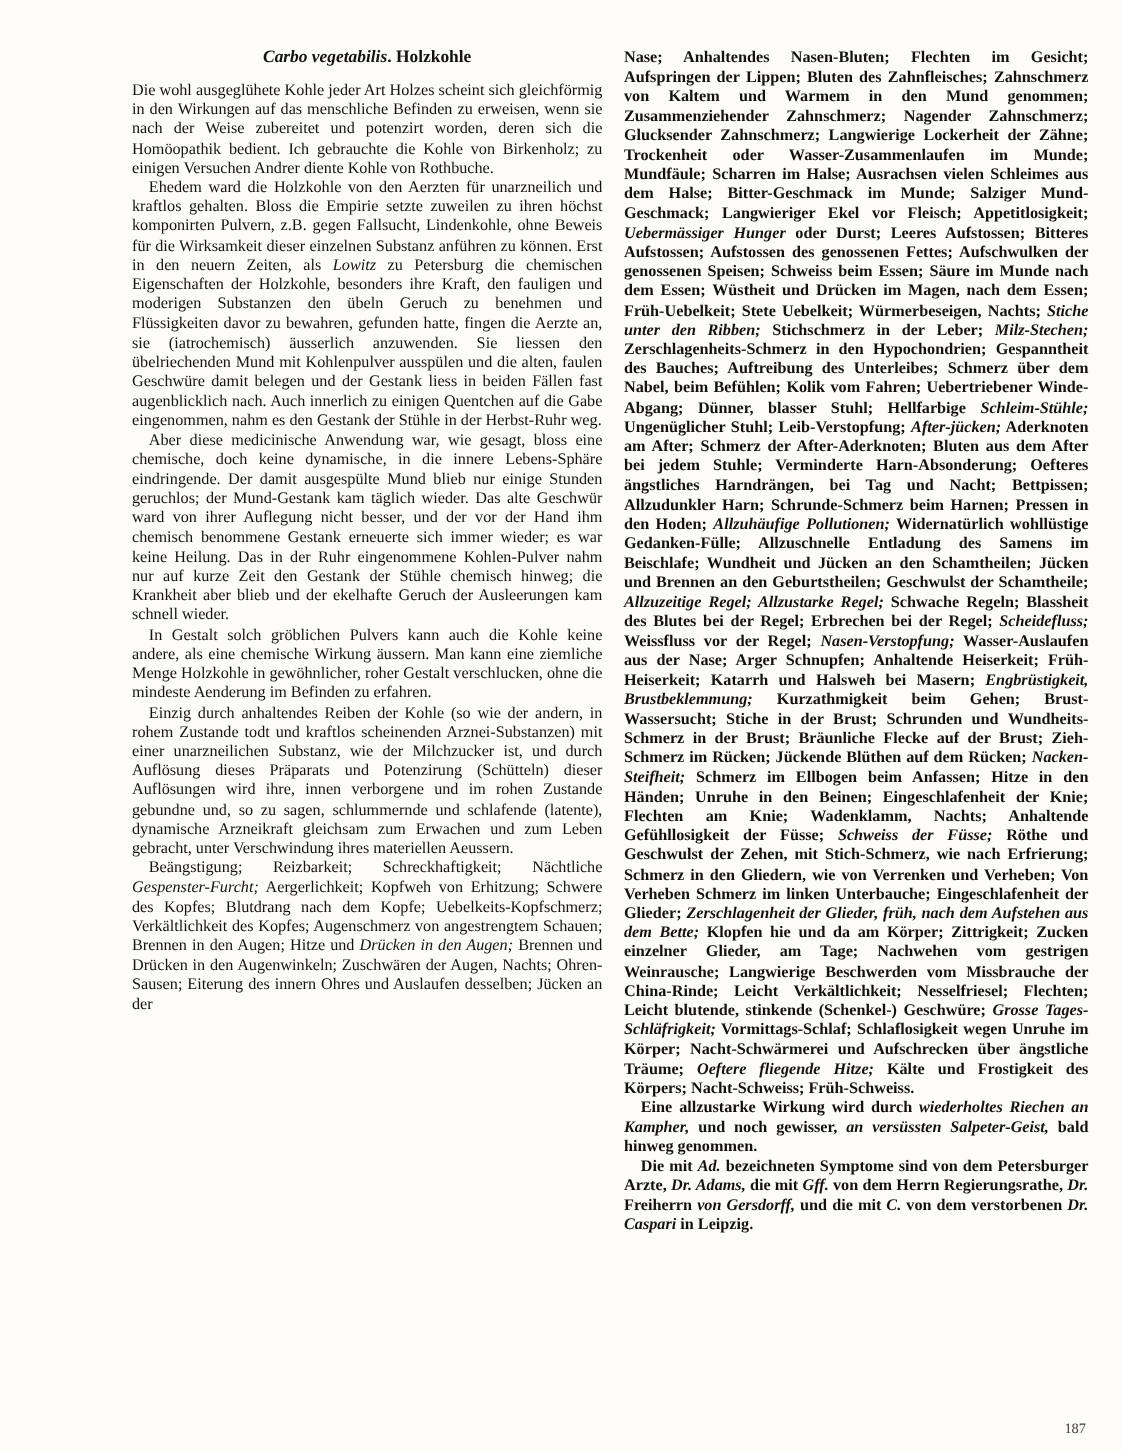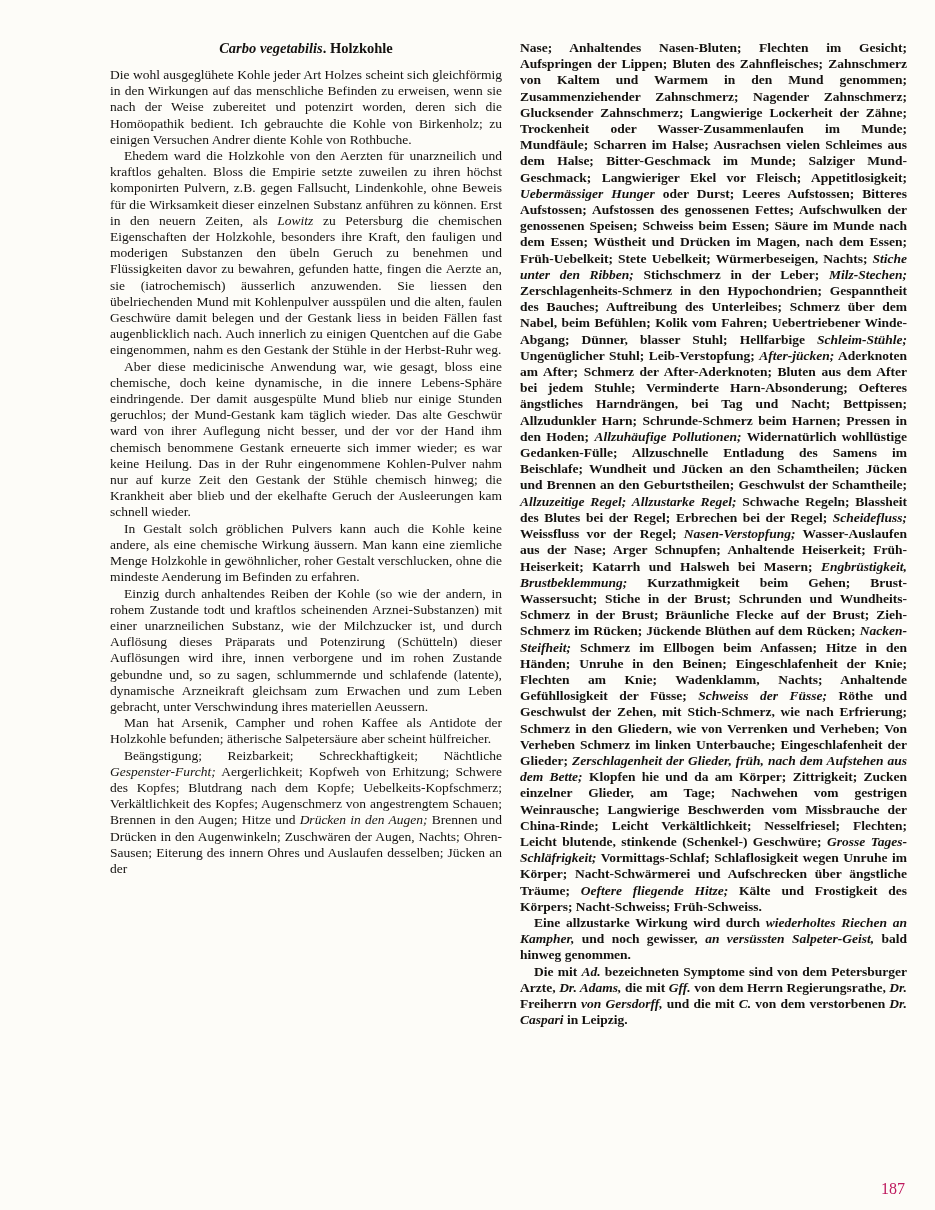--- a/index.html
+++ b/index.html
@@ -53,38 +53,37 @@
   .para {
     margin: 0;
   }
   .para.indent {
     text-indent: 14px;
   }
   .page-number {
     position: absolute;
     right: 30px;
     bottom: 12px;
-    font-size: 16px;
-    color: #be185d;
+    font-size: 12px;
+    color: #404040;
   }
 </style>
 </head>
 <body>
 
 <div class="page">
   <div class="content">
     <div class="col col-left">
       <h1 class="chapter-title"><span class="latin">Carbo vegetabilis</span><span>. </span><span>Holzkohle</span></h1>
       <div>
           <p class="para"><span>Die wohl ausgeglühete Kohle jeder Art Holzes scheint sich gleichförmig in den Wirkungen auf das menschliche Befinden zu erweisen, wenn sie nach der Weise zubereitet und potenzirt worden, deren sich die Homöopathik bedient. Ich gebrauchte die Kohle von Birkenholz; zu einigen Versuchen Andrer diente Kohle von Rothbuche.</span></p>
           <p class="para indent"><span>Ehedem ward die Holzkohle von den Aerzten für unarzneilich und kraftlos gehalten. Bloss die Empirie setzte zuweilen zu ihren höchst komponirten Pulvern, z.B. gegen Fallsucht, Lindenkohle, ohne Beweis für die Wirksamkeit dieser einzelnen Substanz anführen zu können. Erst in den neuern Zeiten, als </span><i>Lowitz</i><span> zu Petersburg die chemischen Eigenschaften der Holzkohle, besonders ihre Kraft, den fauligen und moderigen Substanzen den übeln Geruch zu benehmen und Flüssigkeiten davor zu bewahren, gefunden hatte, fingen die Aerzte an, sie (iatrochemisch) äusserlich anzuwenden. Sie liessen den übelriechenden Mund mit Kohlenpulver ausspülen und die alten, faulen Geschwüre damit belegen und der Gestank liess in beiden Fällen fast augenblicklich nach. Auch innerlich zu einigen Quentchen auf die Gabe eingenommen, nahm es den Gestank der Stühle in der Herbst-Ruhr weg.</span></p>
           <p class="para indent"><span>Aber diese medicinische Anwendung war, wie gesagt, bloss eine chemische, doch keine dynamische, in die innere Lebens-Sphäre eindringende. Der damit ausgespülte Mund blieb nur einige Stunden geruchlos; der Mund-Gestank kam täglich wieder. Das alte Geschwür ward von ihrer Auflegung nicht besser, und der vor der Hand ihm chemisch benommene Gestank erneuerte sich immer wieder; es war keine Heilung. Das in der Ruhr eingenommene Kohlen-Pulver nahm nur auf kurze Zeit den Gestank der Stühle chemisch hinweg; die Krankheit aber blieb und der ekelhafte Geruch der Ausleerungen kam schnell wieder.</span></p>
           <p class="para indent"><span>In Gestalt solch gröblichen Pulvers kann auch die Kohle keine andere, als eine chemische Wirkung äussern. Man kann eine ziemliche Menge Holzkohle in gewöhnlicher, roher Gestalt verschlucken, ohne die mindeste Aenderung im Befinden zu erfahren.</span></p>
           <p class="para indent"><span>Einzig durch anhaltendes Reiben der Kohle (so wie der andern, in rohem Zustande todt und kraftlos scheinenden Arznei-Substanzen) mit einer unarzneilichen Substanz, wie der Milchzucker ist, und durch Auflösung dieses Präparats und Potenzirung (Schütteln) dieser Auflösungen wird ihre, innen verborgene und im rohen Zustande gebundne und, so zu sagen, schlummernde und schlafende (latente), dynamische Arzneikraft gleichsam zum Erwachen und zum Leben gebracht, unter Verschwindung ihres materiellen Aeussern.</span></p>
-          <p class="para indent"><span>Man hat Arsenik, Campher und rohen Kaffee als Antidote der Holzkohle befunden; ätherische Salpetersäure aber scheint hülfreicher.</span></p>
           <p class="para indent"><span>Beängstigung; Reizbarkeit; Schreckhaftigkeit; Nächtliche </span><i>Gespenster-Furcht;</i><span> Aergerlichkeit; Kopfweh von Erhitzung; Schwere des Kopfes; Blutdrang nach dem Kopfe; Uebelkeits-Kopfschmerz; Verkältlichkeit des Kopfes; Augenschmerz von angestrengtem Schauen; Brennen in den Augen; Hitze und </span><i>Drücken in den Augen;</i><span> Brennen und Drücken in den Augenwinkeln; Zuschwären der Augen, Nachts; Ohren-Sausen; Eiterung des innern Ohres und Auslaufen desselben; Jücken an der</span></p>
         </div>
     </div>
     <div class="col col-right">
       <div>
           <p class="para"><span>Nase; Anhaltendes Nasen-Bluten; Flechten im Gesicht; Aufspringen der Lippen; Bluten des Zahnfleisches; Zahnschmerz von Kaltem und Warmem in den Mund genommen; Zusammenziehender Zahnschmerz; Nagender Zahnschmerz; Glucksender Zahnschmerz; Langwierige Lockerheit der Zähne; Trockenheit oder Wasser-Zusammenlaufen im Munde; Mundfäule; Scharren im Halse; Ausrachsen vielen Schleimes aus dem Halse; Bitter-Geschmack im Munde; Salziger Mund-Geschmack; Langwieriger Ekel vor Fleisch; Appetitlosigkeit; </span><i>Uebermässiger Hunger</i><span> oder Durst; Leeres Aufstossen; Bitteres Aufstossen; Aufstossen des genossenen Fettes; Aufschwulken der genossenen Speisen; Schweiss beim Essen; Säure im Munde nach dem Essen; Wüstheit und Drücken im Magen, nach dem Essen; Früh-Uebelkeit; Stete Uebelkeit; Würmerbeseigen, Nachts; </span><i>Stiche unter den Ribben;</i><span> Stichschmerz in der Leber; </span><i>Milz-Stechen;</i><span> Zerschlagenheits-Schmerz in den Hypochondrien; Gespanntheit des Bauches; Auftreibung des Unterleibes; Schmerz über dem Nabel, beim Befühlen; Kolik vom Fahren; Uebertriebener Winde-Abgang; Dünner, blasser Stuhl; Hellfarbige </span><i>Schleim-Stühle;</i><span> Ungenüglicher Stuhl; Leib-Verstopfung; </span><i>After-jücken;</i><span> Aderknoten am After; Schmerz der After-Aderknoten; Bluten aus dem After bei jedem Stuhle; Verminderte Harn-Absonderung; Oefteres ängstliches Harndrängen, bei Tag und Nacht; Bettpissen; Allzudunkler Harn; Schrunde-Schmerz beim Harnen; Pressen in den Hoden; </span><i>Allzuhäufige Pollutionen;</i><span> Widernatürlich wohllüstige Gedanken-Fülle; Allzuschnelle Entladung des Samens im Beischlafe; Wundheit und Jücken an den Schamtheilen; Jücken und Brennen an den Geburtstheilen; Geschwulst der Schamtheile; </span><i>Allzuzeitige Regel; Allzustarke Regel;</i><span> Schwache Regeln; Blassheit des Blutes bei der Regel; Erbrechen bei der Regel; </span><i>Scheidefluss;</i><span> Weissfluss vor der Regel; </span><i>Nasen-Verstopfung;</i><span> Wasser-Auslaufen aus der Nase; Arger Schnupfen; Anhaltende Heiserkeit; Früh-Heiserkeit; Katarrh und Halsweh bei Masern; </span><i>Engbrüstigkeit, Brustbeklemmung;</i><span> Kurzathmigkeit beim Gehen; Brust-Wassersucht; Stiche in der Brust; Schrunden und Wundheits-Schmerz in der Brust; Bräunliche Flecke auf der Brust; Zieh-Schmerz im Rücken; Jückende Blüthen auf dem Rücken; </span><i>Nacken-Steifheit;</i><span> Schmerz im Ellbogen beim Anfassen; Hitze in den Händen; Unruhe in den Beinen; Eingeschlafenheit der Knie; Flechten am Knie; Wadenklamm, Nachts; Anhaltende Gefühllosigkeit der Füsse; </span><i>Schweiss der Füsse;</i><span> Röthe und Geschwulst der Zehen, mit Stich-Schmerz, wie nach Erfrierung; Schmerz in den Gliedern, wie von Verrenken und Verheben; Von Verheben Schmerz im linken Unterbauche; Eingeschlafenheit der Glieder; </span><i>Zerschlagenheit der Glieder, früh, nach dem Aufstehen aus dem Bette;</i><span> Klopfen hie und da am Körper; Zittrigkeit; Zucken einzelner Glieder, am Tage; Nachwehen vom gestrigen Weinrausche; Langwierige Beschwerden vom Missbrauche der China-Rinde; Leicht Verkältlichkeit; Nesselfriesel; Flechten; Leicht blutende, stinkende (Schenkel-) Geschwüre; </span><i>Grosse Tages-Schläfrigkeit;</i><span> Vormittags-Schlaf; Schlaflosigkeit wegen Unruhe im Körper; Nacht-Schwärmerei und Aufschrecken über ängstliche Träume; </span><i>Oeftere fliegende Hitze;</i><span> Kälte und Frostigkeit des Körpers; Nacht-Schweiss; Früh-Schweiss.</span></p>
           <p class="para indent"><span>Eine allzustarke Wirkung wird durch </span><i>wiederholtes Riechen an Kampher,</i><span> und noch gewisser, </span><i>an versüssten Salpeter-Geist,</i><span> bald hinweg genommen.</span></p>
           <p class="para indent"><span>Die mit </span><i>Ad.</i><span> bezeichneten Symptome sind von dem Petersburger Arzte, </span><i>Dr. Adams,</i><span> die mit </span><i>Gff.</i><span> von dem Herrn Regierungsrathe, </span><i>Dr.</i><span> Freiherrn </span><i>von Gersdorff,</i><span> und die mit </span><i>C.</i><span> von dem verstorbenen </span><i>Dr. Caspari</i><span> in Leipzig.</span></p>
         </div>
     </div>

